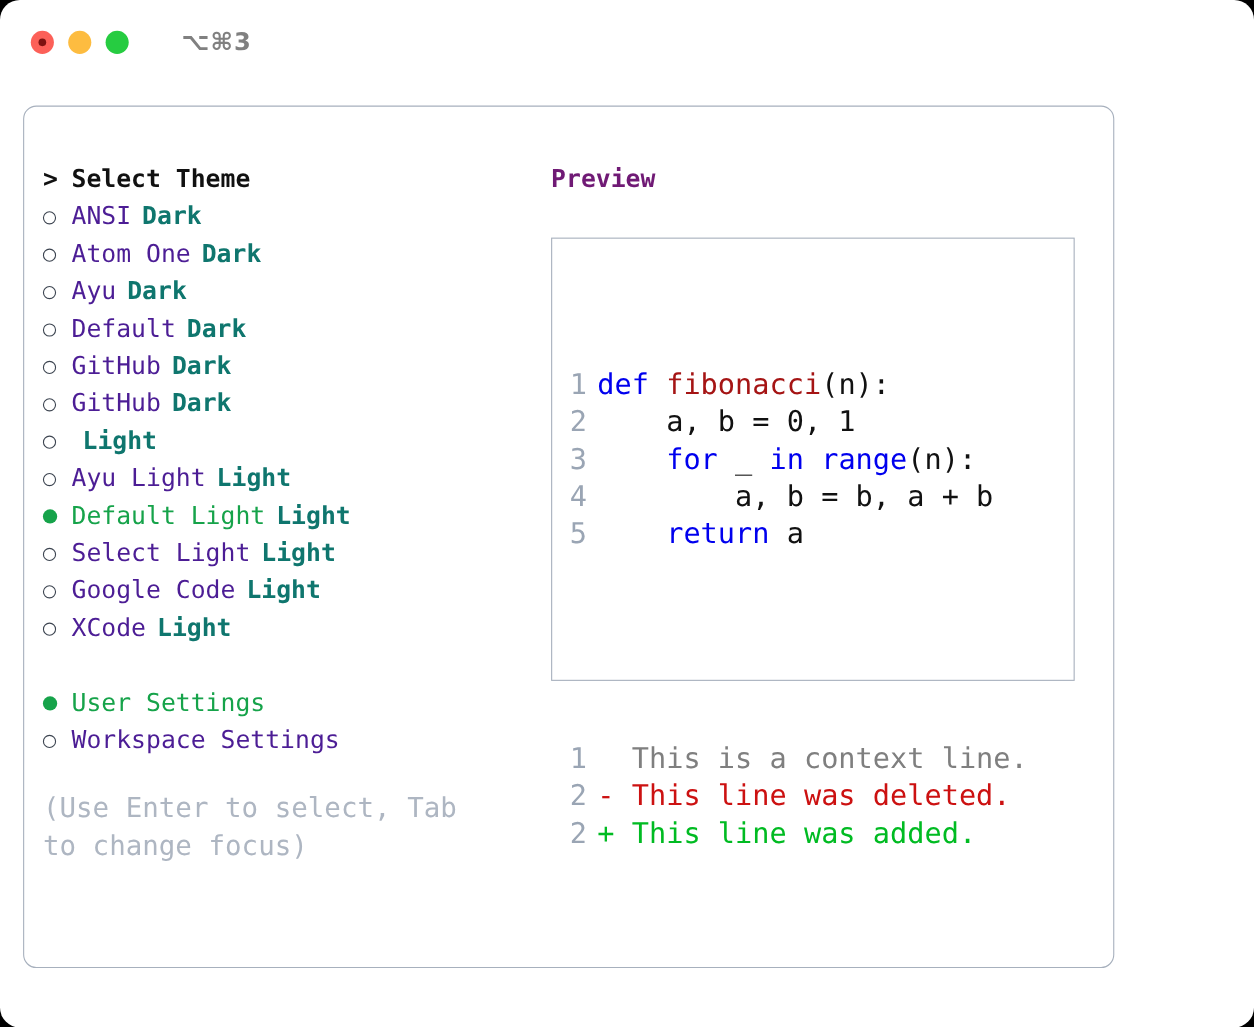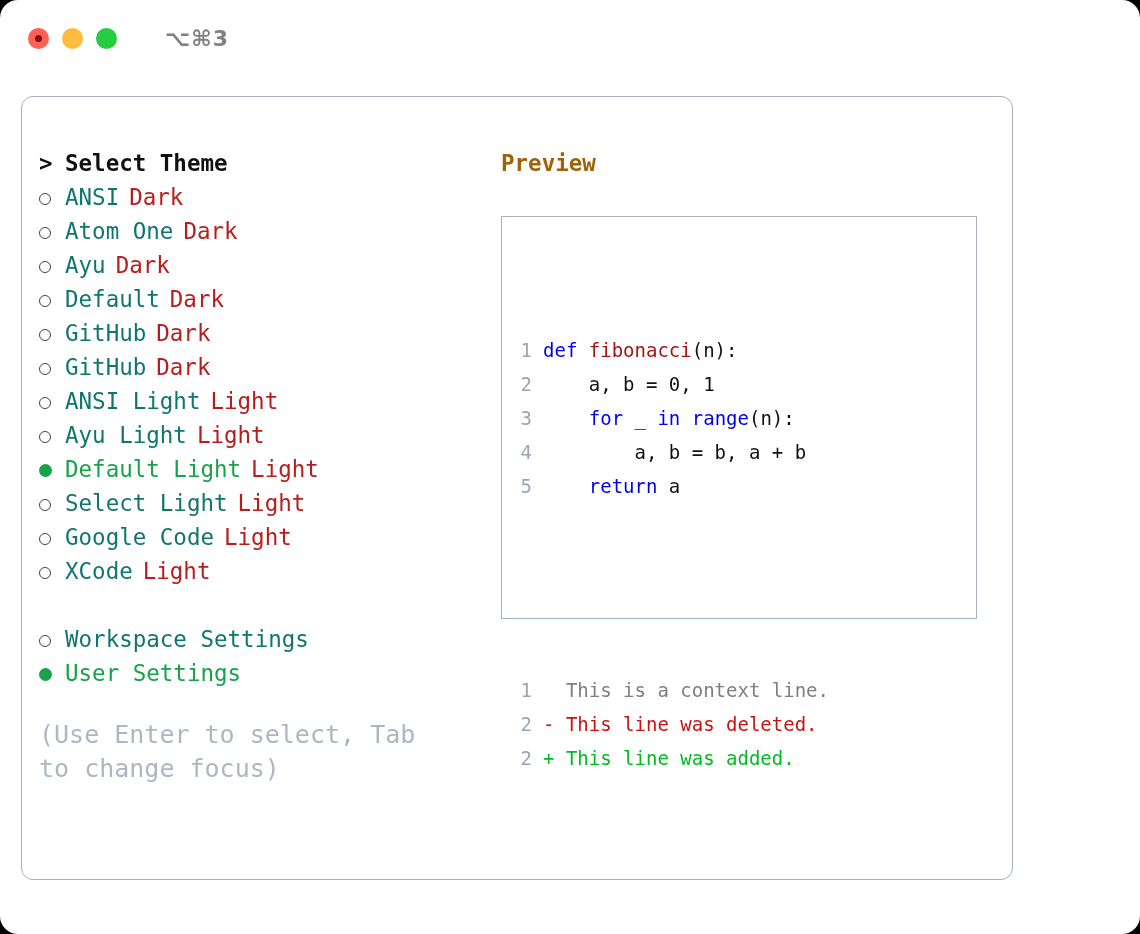--- a/index.html
+++ b/index.html
@@ -137,25 +137,26 @@
     display: inline-block;
   }
   .dot {
     width: 13px;
     height: 13px;
     border-radius: 50%;
     background: #16a34a;
     display: inline-block;
   }
 
-  .item-label { color: #0f766e; }
+  .item-label { color: #4c1d95; }
   .item-label.sel { color: #16a34a; }
   .badge {
-    color: #b91c1c;
+    color: #0f766e;
     margin-left: 10px;
+    font-weight: bold;
   }
 
   .spacer-row { height: 34px; }
 
   .applyto-head {
     padding-left: 26px;
     color: #1d2127;
     font-size: 22.5px;
     height: 34px;
     line-height: 34px;
@@ -175,40 +176,40 @@
   
   .right-col {
     position: absolute;
     left: 479px;
     top: 49px;
     width: 500px;
   }
   .preview-title {
     font-size: 22.5px;
     font-weight: bold;
-    color: #a16207;
+    color: #701a75;
     line-height: 34px;
     white-space: pre;
   }
 
   .codebox {
     margin-top: 36px;
     width: 476px;
     height: 403px;
     border: 1.5px solid #a7b0bd;
     box-sizing: border-box;
     background: #ffffff;
     position: relative;
   }
 
   .code {
     position: absolute;
     left: 16px;
     top: 48px;
-    font-size: 19px;
+    font-size: 26px;
     line-height: 34px;
     white-space: pre;
   }
   .cline { white-space: pre; height: 34px; line-height: 34px; }
   .lineno {
     color: #9aa5b4;
     display: inline-block;
     width: 14px;
     text-align: right;
     margin-right: 11px;
@@ -248,34 +249,34 @@
           <span class="header-label">Select Theme</span>
         </div>
 
         <div id="theme-list">
             <div class="row"><span class="bullet-cell"><span class="ring"></span></span><span class="item-label">ANSI</span><span class="badge">Dark</span></div>
             <div class="row"><span class="bullet-cell"><span class="ring"></span></span><span class="item-label">Atom One</span><span class="badge">Dark</span></div>
             <div class="row"><span class="bullet-cell"><span class="ring"></span></span><span class="item-label">Ayu</span><span class="badge">Dark</span></div>
             <div class="row"><span class="bullet-cell"><span class="ring"></span></span><span class="item-label">Default</span><span class="badge">Dark</span></div>
             <div class="row"><span class="bullet-cell"><span class="ring"></span></span><span class="item-label">GitHub</span><span class="badge">Dark</span></div>
             <div class="row"><span class="bullet-cell"><span class="ring"></span></span><span class="item-label">GitHub</span><span class="badge">Dark</span></div>
-            <div class="row"><span class="bullet-cell"><span class="ring"></span></span><span class="item-label">ANSI Light</span><span class="badge">Light</span></div>
+            <div class="row"><span class="bullet-cell"><span class="ring"></span></span><span class="badge">Light</span></div>
             <div class="row"><span class="bullet-cell"><span class="ring"></span></span><span class="item-label">Ayu Light</span><span class="badge">Light</span></div>
             <div class="row"><span class="bullet-cell"><span class="dot"></span></span><span class="item-label sel">Default Light</span><span class="badge">Light</span></div>
             <div class="row"><span class="bullet-cell"><span class="ring"></span></span><span class="item-label">Select Light</span><span class="badge">Light</span></div>
             <div class="row"><span class="bullet-cell"><span class="ring"></span></span><span class="item-label">Google Code</span><span class="badge">Light</span></div>
             <div class="row"><span class="bullet-cell"><span class="ring"></span></span><span class="item-label">XCode</span><span class="badge">Light</span></div>
           </div>
 
         <div class="spacer-row"></div>
 
 
         <div id="apply-list">
+            <div class="row"><span class="bullet-cell"><span class="dot"></span></span><span class="item-label sel">User Settings</span></div>
             <div class="row"><span class="bullet-cell"><span class="ring"></span></span><span class="item-label">Workspace Settings</span></div>
-            <div class="row"><span class="bullet-cell"><span class="dot"></span></span><span class="item-label sel">User Settings</span></div>
           </div>
 
         <div class="hint">(Use Enter to select, Tab to change focus)</div>
       </div>
 
       <div class="right-col">
         <div class="preview-title">Preview</div>
 
         <div class="codebox">
           <div class="code">

